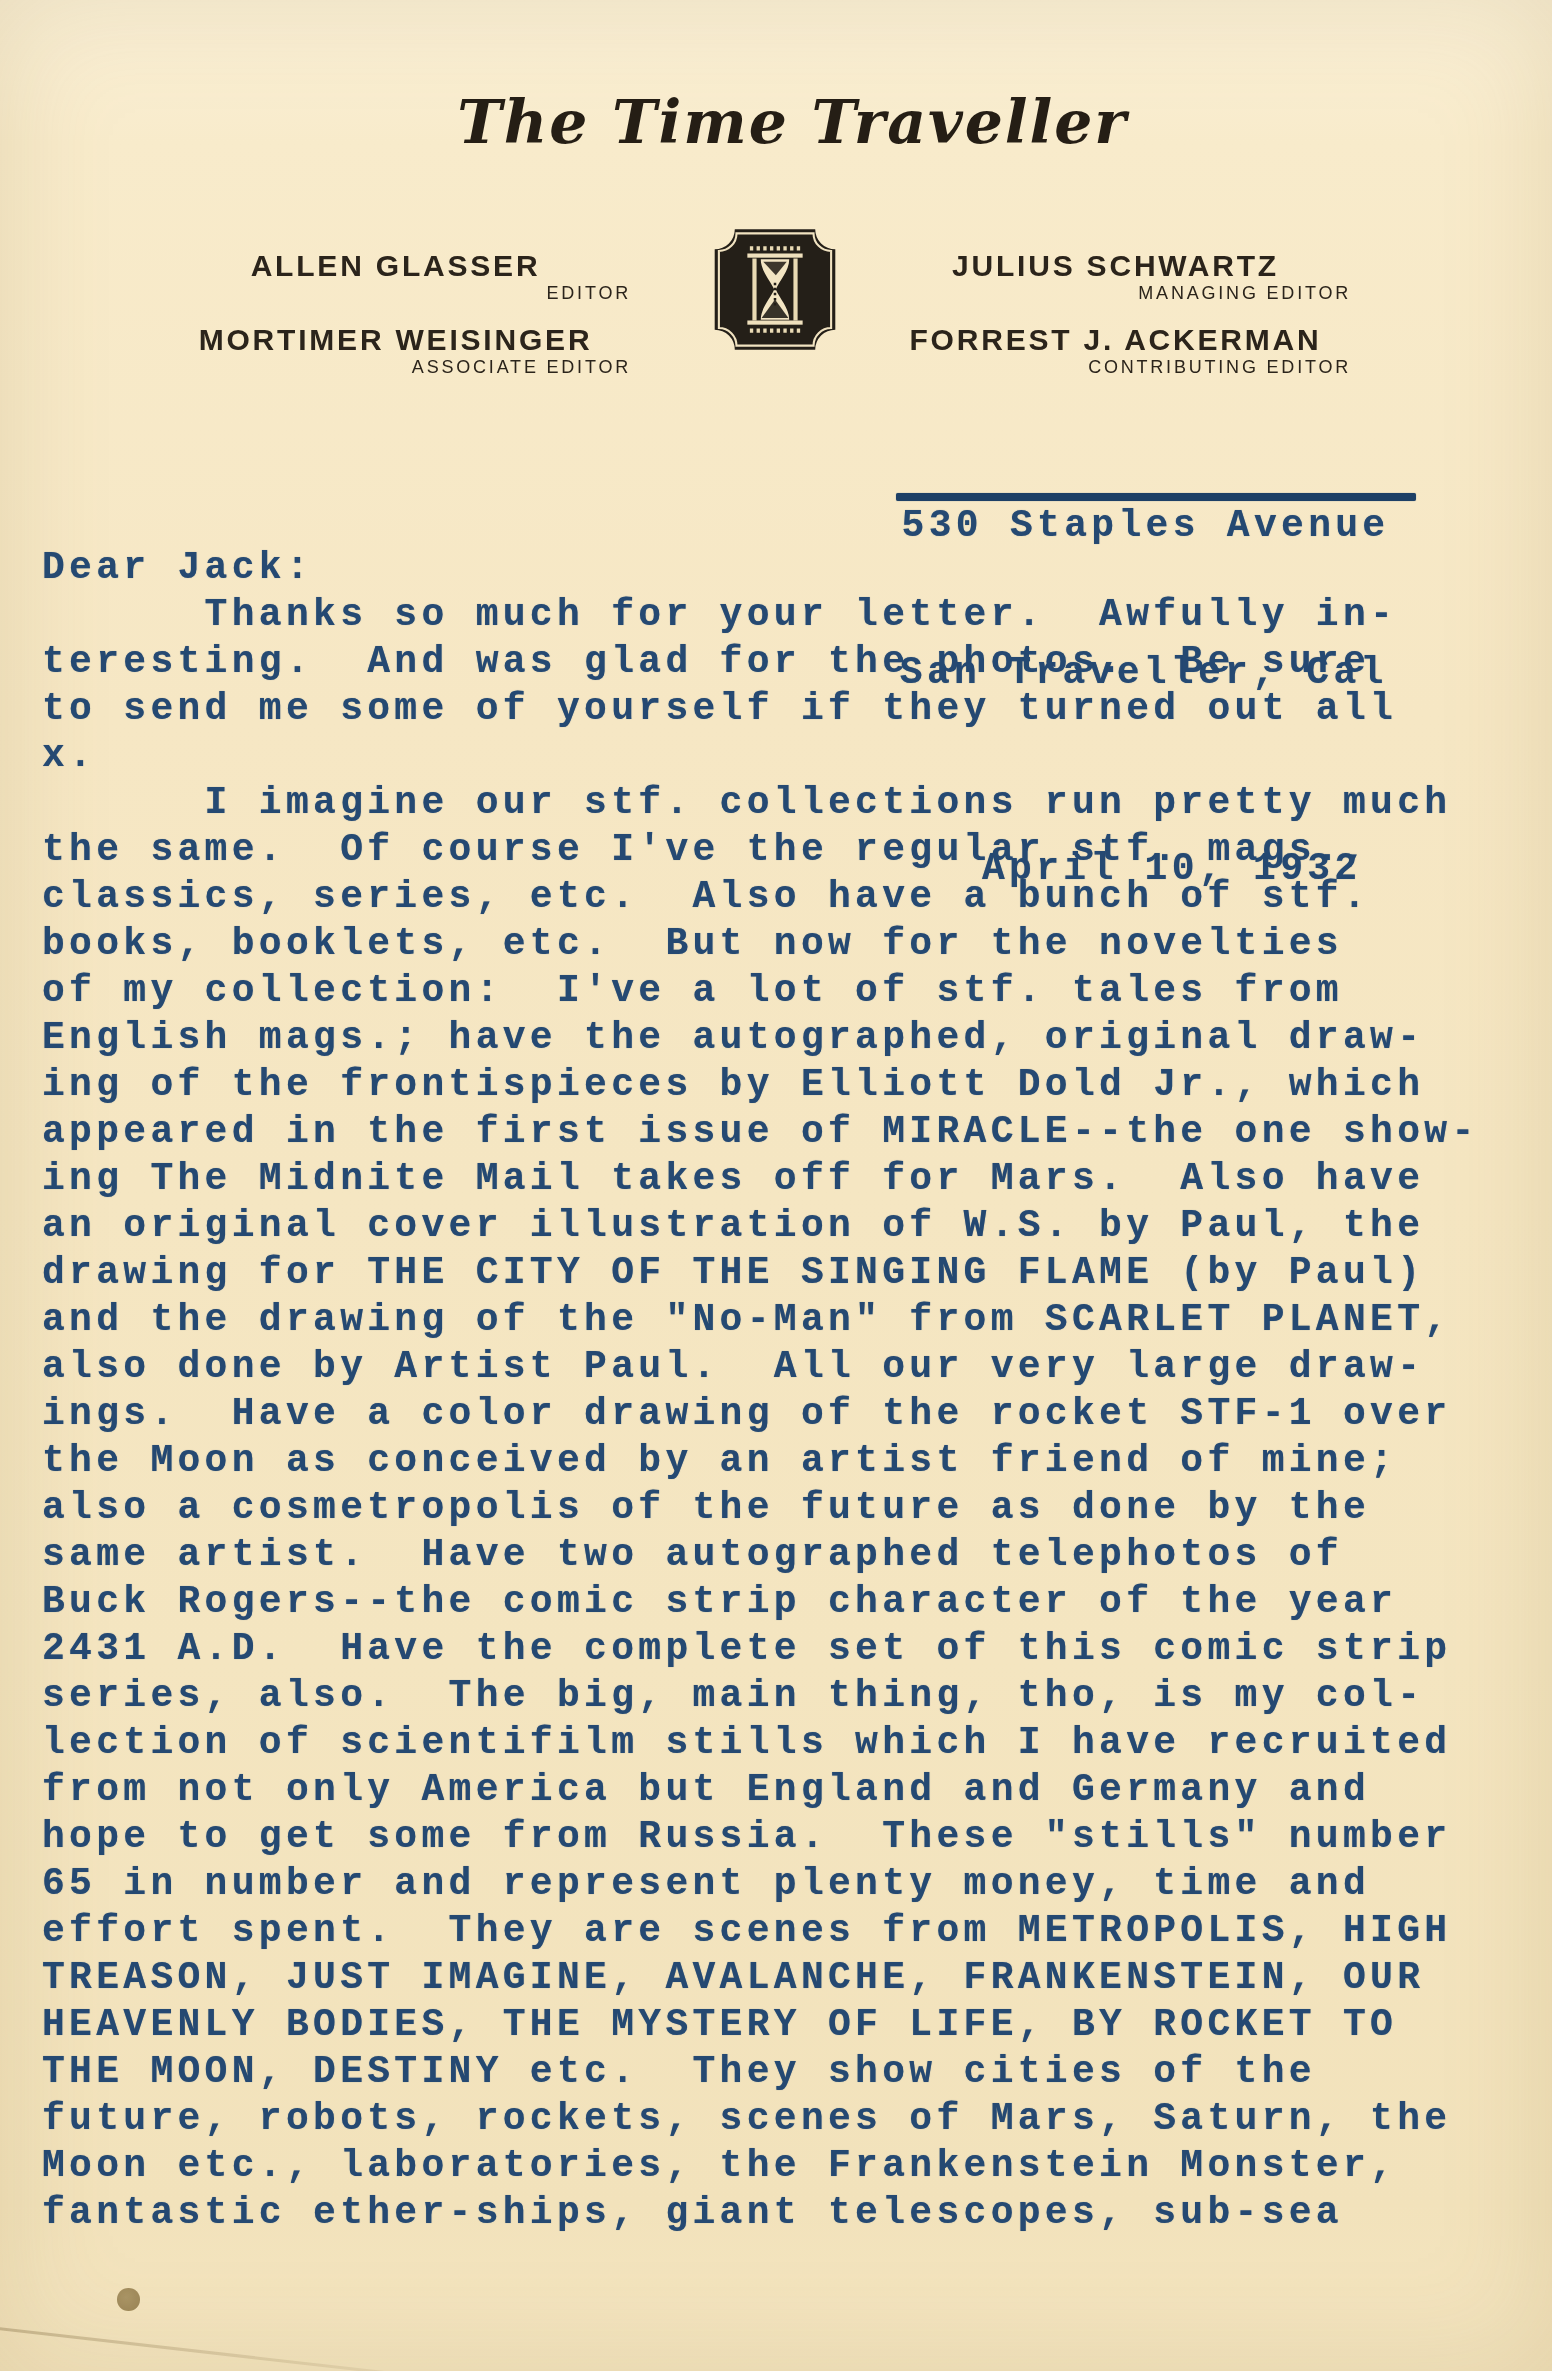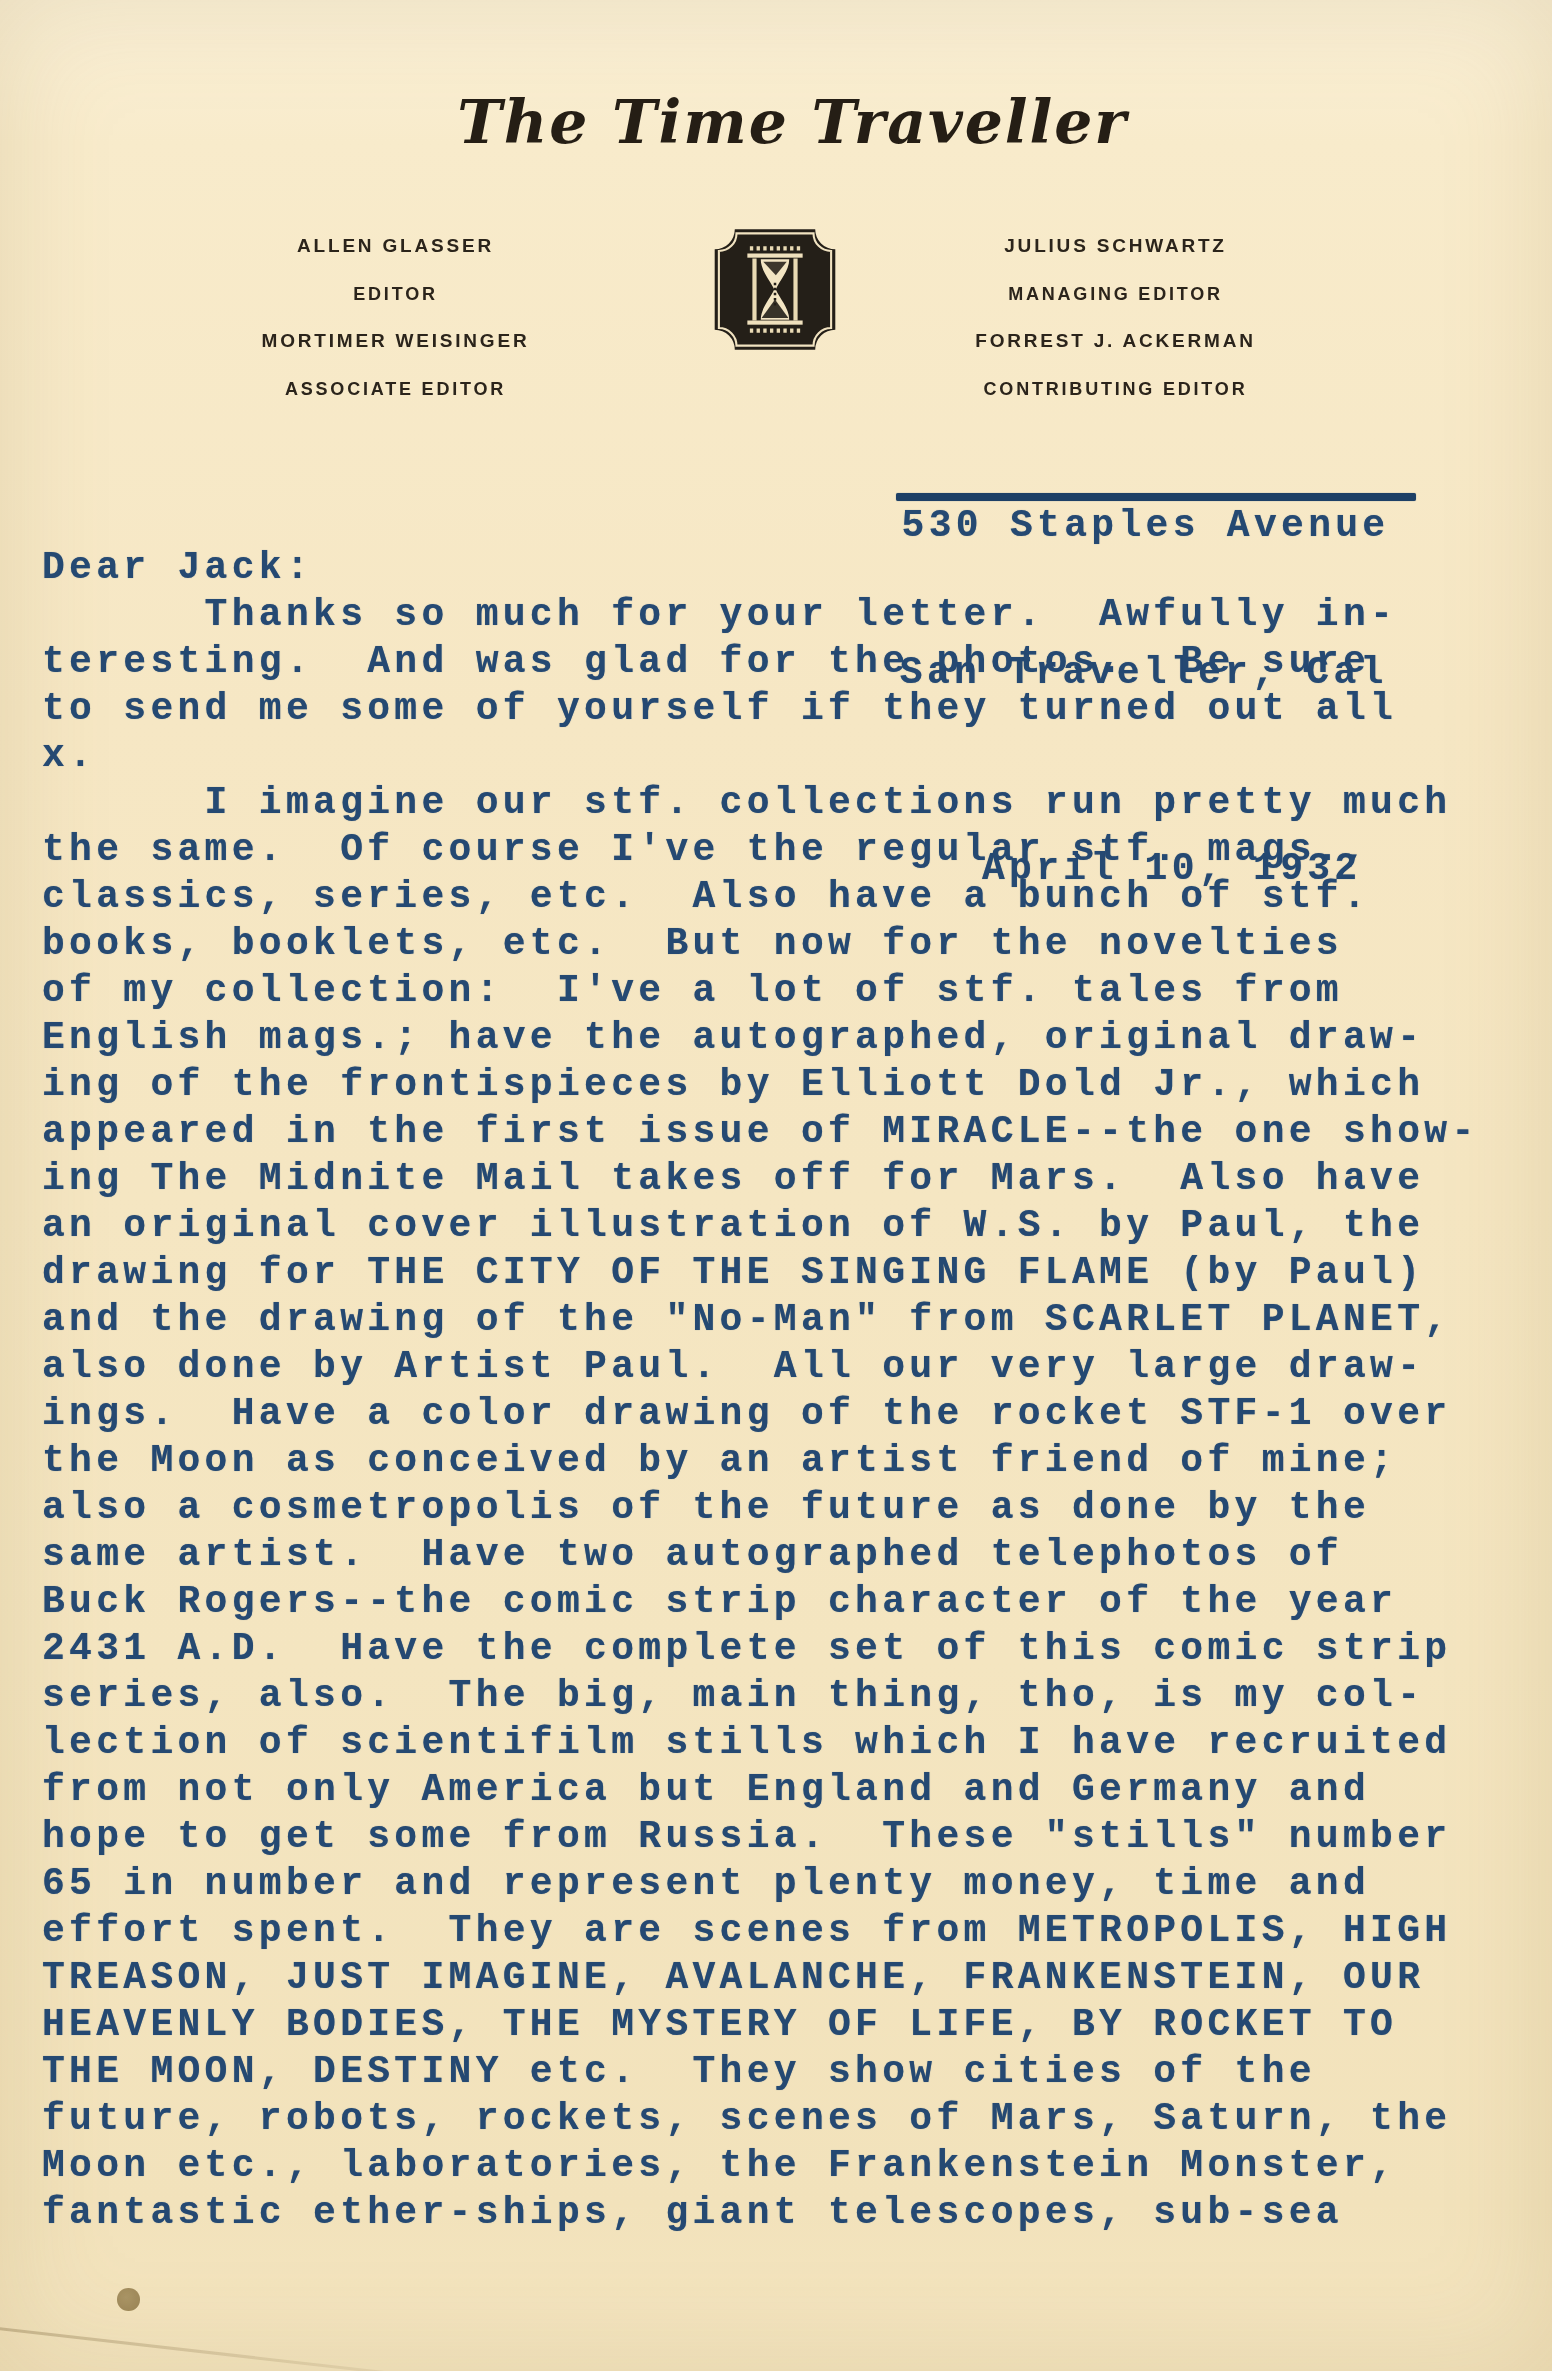--- a/index.html
+++ b/index.html
@@ -23,22 +23,22 @@
   }
   .lh-subtitle{
     position:absolute;top:183px;left:0;width:100%;
     text-align:center;
     font-weight:bold;font-size:25.4px;letter-spacing:5.6px;
     color:#2b241b;
   }
   .editor-block{position:absolute;top:232px;text-align:center;color:#2b241b;}
   .editor-block.left{left:160px;width:471px;}
   .editor-block.right{left:880px;width:471px;}
-  .editor-name{font-weight:bold;font-size:19px;letter-spacing:2.8px;line-height:28px;}
-  .editor-role{font-weight:bold;font-size:18px;letter-spacing:2.8px;line-height:22.6px;margin-top:23px;margin-bottom:21px;}
+  .editor-name{font-weight:bold;font-size:30px;letter-spacing:2.8px;line-height:28px;margin-top:20px;}
+  .editor-role{font-weight:normal;font-size:18px;letter-spacing:2.8px;line-height:22.6px;margin-top:2px;margin-bottom:21px;text-align:right;}
   .lh-logo{position:absolute;left:708px;top:220px;width:134px;height:139px;}
   
   .tw{
     font-family:"Liberation Mono","DejaVu Sans Mono",monospace;
     font-weight:bold;
     font-size:38px;
     letter-spacing:4.3px;
     color:#254972;
     text-shadow:0 0 0.9px rgba(37,73,114,.55);
     white-space:pre;

